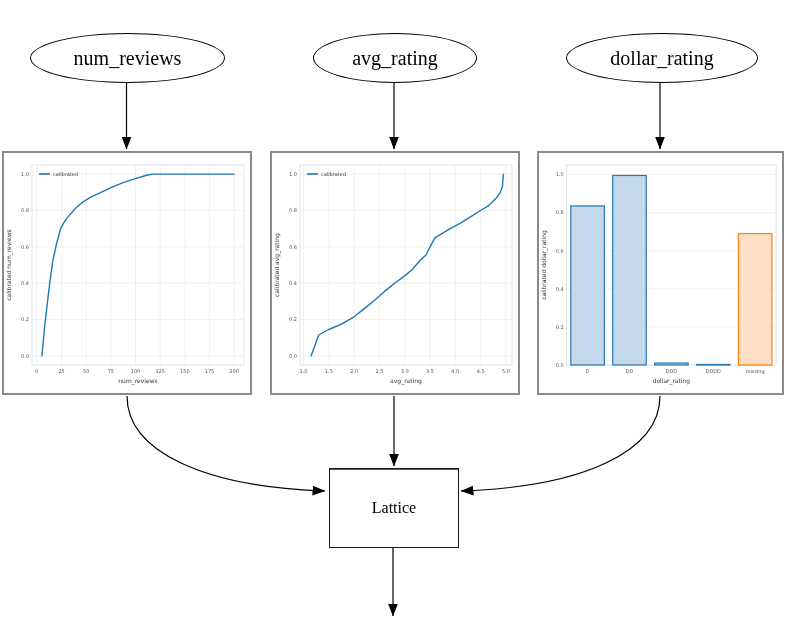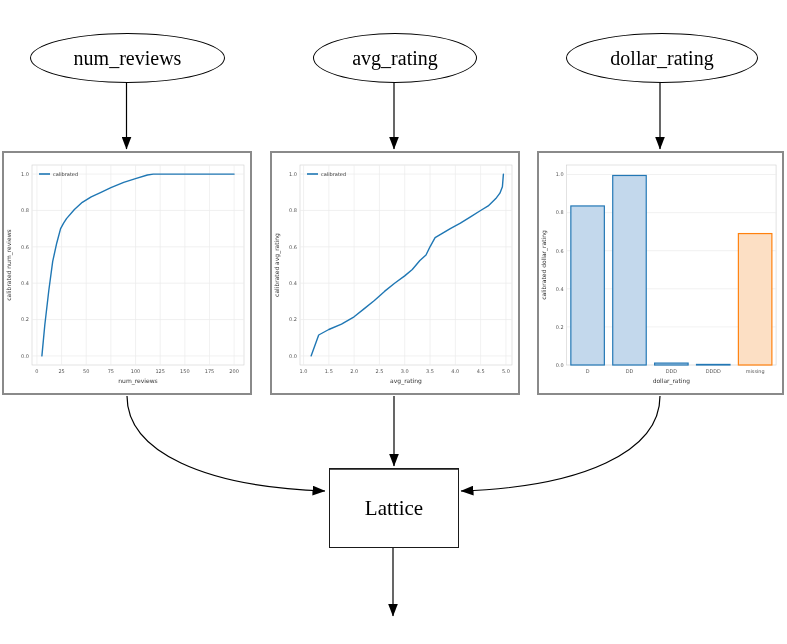--- a/index.html
+++ b/index.html
@@ -10,21 +10,21 @@
   .edges-overlay{position:absolute;left:0;top:0;width:787px;height:644px;z-index:1;}
   .node{
     position:absolute;display:flex;align-items:center;justify-content:center;
     background:#ffffff;border:1px solid #000;color:#000;z-index:2;
     font-size:20px;line-height:1;
   }
   .ellipse{border-radius:50%;}
   .node-num-reviews{left:30px;top:5px;width:193px;height:48px;}
   .node-avg-rating{left:313px;top:5px;width:162px;height:48px;}
   .node-dollar-rating{left:566px;top:5px;width:190px;height:48px;}
-  .node-lattice{left:329px;top:440px;width:128px;height:78px;border:1px solid #1a1a1a;box-shadow:inset 0 1px 0 #555;font-size:21px;}
+  .node-lattice{left:329px;top:440px;width:128px;height:78px;border:1px solid #1a1a1a;box-shadow:inset 0 1px 0 #555;font-size:16px;}
   .node-output{left:338px;top:590px;width:112px;height:53px;}
   .chart-panel{
     position:absolute;top:123px;height:244px;background:#ffffff;
     border:2px solid #8a8a8a;box-sizing:border-box;z-index:2;
   }
   .panel-1{left:2px;width:250px;}
   .panel-2{left:270px;width:250px;}
   .panel-3{left:537px;width:247px;}
   .chart-panel svg{display:block;width:100%;height:100%;}
 </style>

